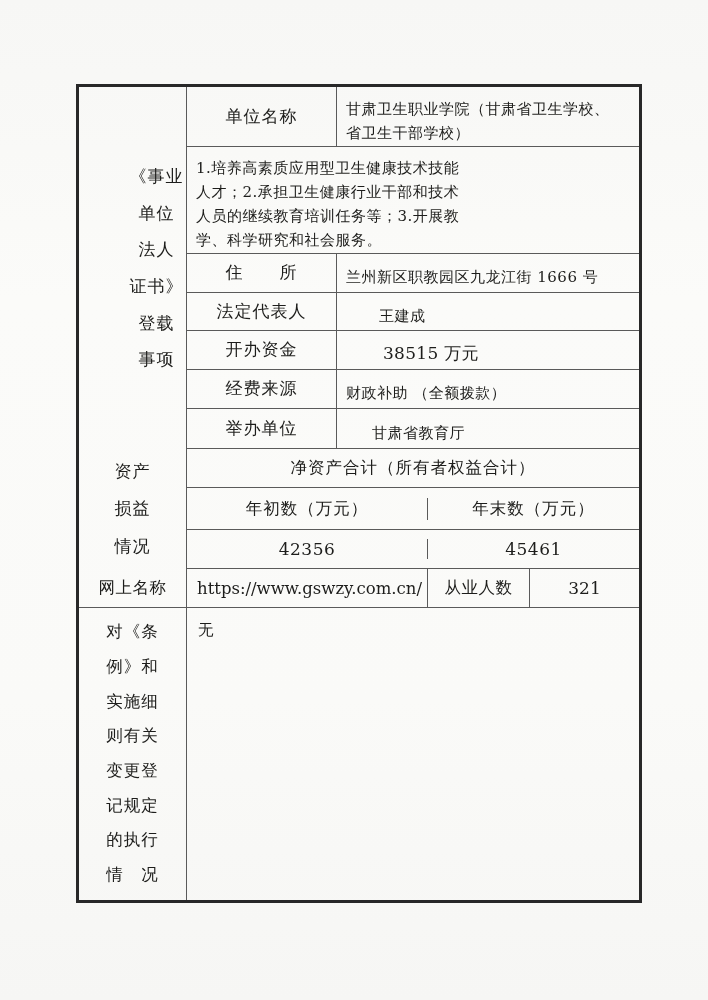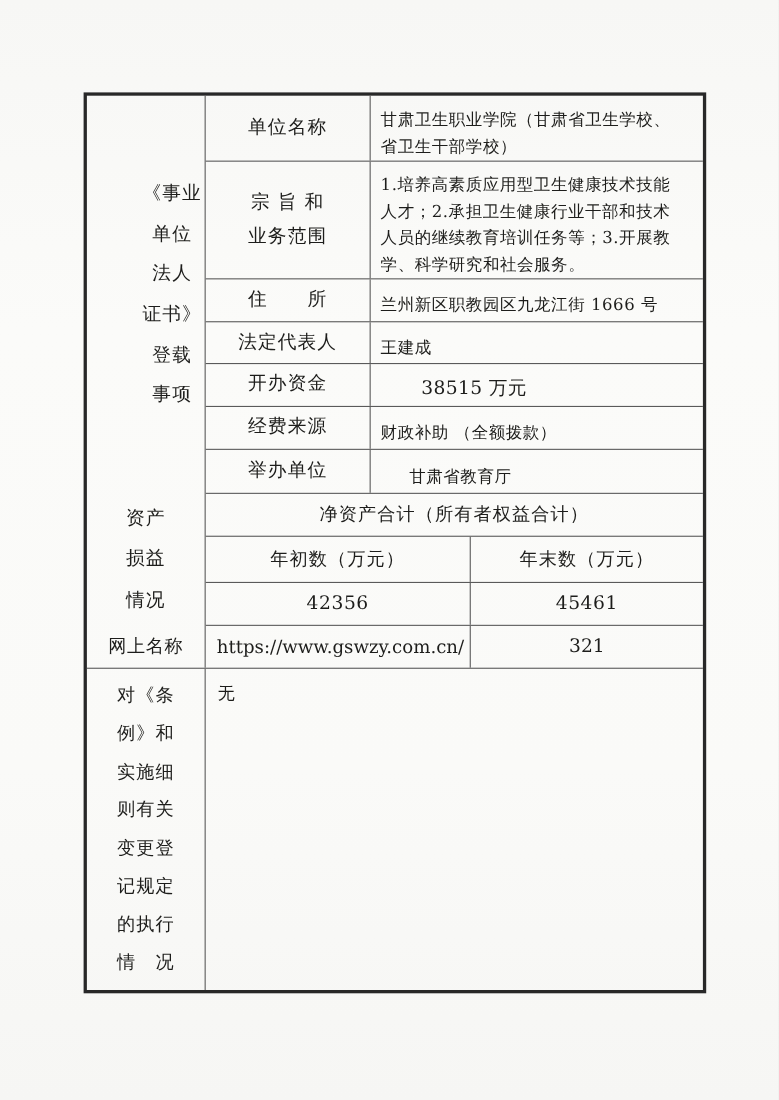--- a/index.html
+++ b/index.html
@@ -38,38 +38,38 @@
     font-size:17px;letter-spacing:1px;
   }
   .secA .colhead{line-height:2.15;padding-left:48px;}
   .secB .colhead{line-height:2.2;}
   .secD .colhead{line-height:2.1;font-size:16.5px;}
   
   .rows{flex:1;display:flex;flex-direction:column;min-width:0;}
   .row{display:flex;border-bottom:1px solid #5a5a5a;box-sizing:border-box;min-width:0;}
   .row:last-child{border-bottom:1px solid #5a5a5a;gap:26px;}
   .r1{height:60px;}.r2{height:107px;}.r3{height:39px;}
-  .r4{height:38px;}.r5{height:39px;gap:37px;}.r6{height:39px;}.r7{height:40px;flex:1;}
+  .r4{height:38px;gap:33px;}.r5{height:39px;gap:37px;}.r6{height:39px;}.r7{height:40px;flex:1;}
   .lab{
     width:150px;flex:0 0 150px;
     border-right:1px solid #5a5a5a;box-sizing:border-box;
     display:flex;align-items:center;justify-content:center;
     text-align:center;font-size:17px;letter-spacing:1px;
     white-space:pre-line;line-height:1.85;
   }
   .val{
     flex:1;display:flex;align-items:center;
     padding:10px 6px 2px 9px;box-sizing:border-box;
     font-size:15px;line-height:1.6;letter-spacing:0.5px;
     white-space:pre-line;min-width:0;
   }
   .val.num{font-size:17px;letter-spacing:0.3px;}
   
   .bwrap{flex:1;display:flex;flex-direction:column;min-width:0;}
-  .brow{display:flex;border-bottom:1px solid #5a5a5a;box-sizing:border-box;}
+  .brow{display:flex;border-bottom:1px solid #5a5a5a;box-sizing:border-box;align-items:center;}
   .brow-total{height:39px;align-items:center;justify-content:center;font-size:16.5px;letter-spacing:1px;}
   .brow-heads{height:42px;}
   .brow-vals{height:39px;}
   .bcell{
     display:flex;align-items:center;justify-content:center;
     box-sizing:border-box;font-size:16.5px;letter-spacing:1px;
   }
   .bcell.first{width:241px;flex:0 0 241px;border-right:1px solid #5a5a5a;}
   .bcell.second{flex:1;}
   .brow-vals .bcell{font-size:17px;letter-spacing:0.5px;}
@@ -107,22 +107,20 @@
 证书》
 登载
 事项</div>
       <div class="rows">
         <div class="row r1">
           <div class="lab">单位名称</div>
           <div class="val">甘肃卫生职业学院（甘肃省卫生学校、
 省卫生干部学校）</div>
         </div>
         <div class="row r2">
-          <div class="lab">宗 旨 和
-业务范围</div>
           <div class="val">1.培养高素质应用型卫生健康技术技能
 人才；2.承担卫生健康行业干部和技术
 人员的继续教育培训任务等；3.开展教
 学、科学研究和社会服务。</div>
         </div>
         <div class="row r3">
           <div class="lab">住　　所</div>
           <div class="val">兰州新区职教园区九龙江街 1666 号</div>
         </div>
         <div class="row r4">
@@ -157,20 +155,21 @@
         <div class="brow brow-vals">
           <div class="bcell first">42356</div>
           <div class="bcell second">45461</div>
         </div>
       </div>
     </div>
 
     <div class="sec secC">
       <div class="wlab">网上名称</div>
       <div class="wurl">https://www.gswzy.com.cn/</div>
+      <div class="wstaff">从业人数</div>
       <div class="wnum">321</div>
     </div>
 
     <div class="sec secD">
       <div class="colhead">对《条
 例》和
 实施细
 则有关
 变更登
 记规定

